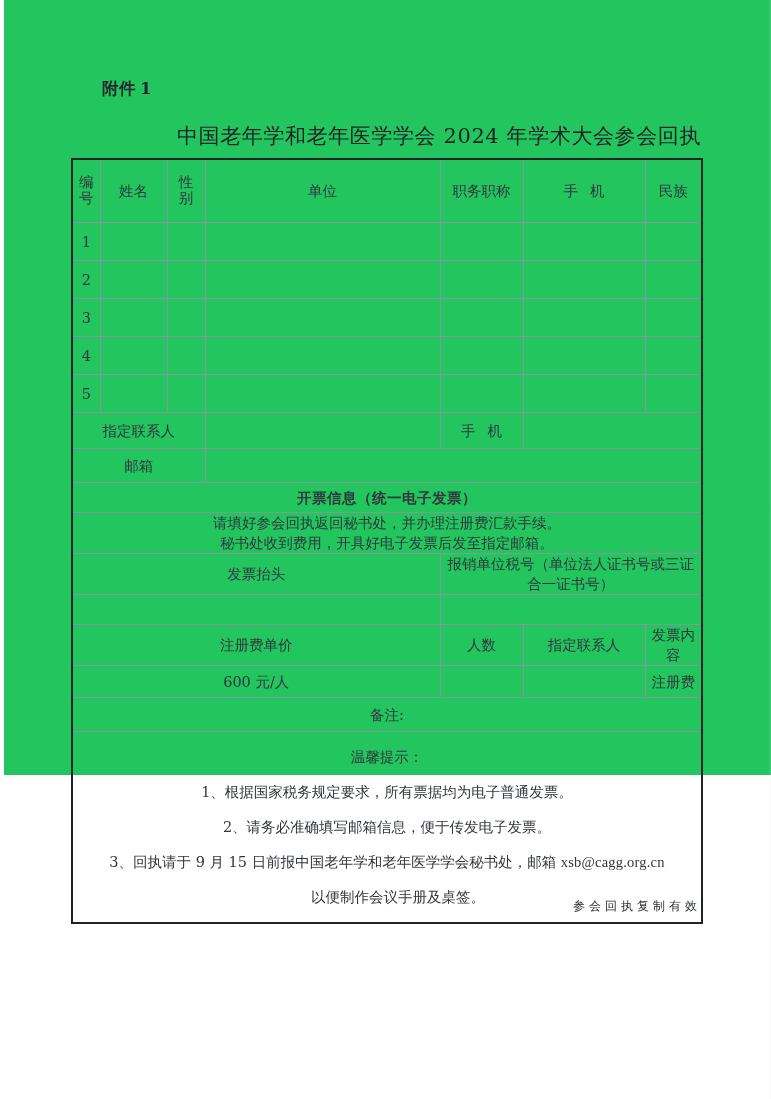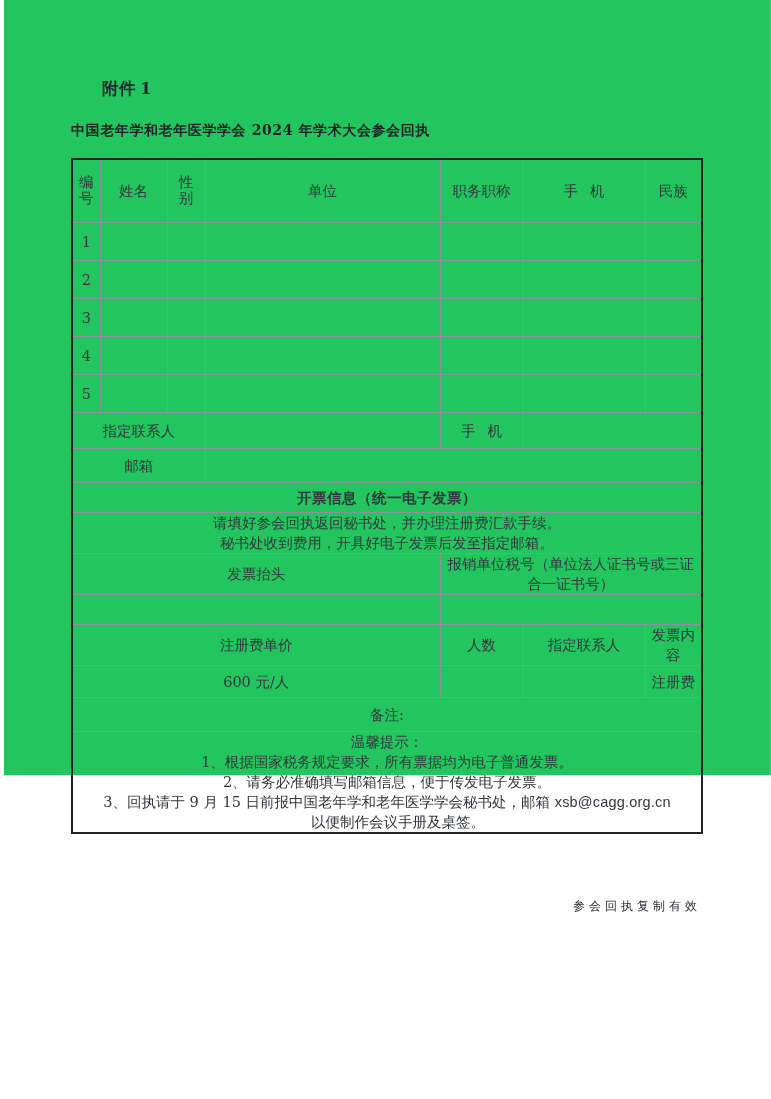--- a/index.html
+++ b/index.html
@@ -51,23 +51,23 @@
     font-family: "DejaVu Serif", "Liberation Serif", serif;
     font-weight: 700;
     margin-left: 4px;
   }
 
   .doc-title {
     position: absolute;
     left: 67px;
     top: 122px;
     width: 630px;
-    text-align: left;
-    font-size: 14px;
-    font-weight: 700;
+    text-align: right;
+    font-size: 21px;
+    font-weight: 400;
     letter-spacing: .6px;
     color: #1f2228;
     white-space: nowrap;
   }
 
   
   table.form {
     position: absolute;
     left: 67px;
     top: 158px;
@@ -142,23 +142,23 @@
     padding-left: 10px;
     font-size: 14.5px;
   }
 
   .tips-cell {
     text-align: left;
     padding: 9px 10px 11px 10px;
     line-height: 1.80;
     font-size: 14.5px;
   }
-  .tips-cell p { margin: 0; white-space: pre-wrap; }
+  .tips-cell p { margin: 15px; white-space: pre-wrap; }
   .tips-cell .mono {
-    font-family: Liberation Sans, sans-serif;
+    font-family: Liberation Serif, serif;
     letter-spacing: .2px;
   }
   .tips-cell .indent { padding-left: 22px; }
 
   .footer-note {
     position: absolute;
     right: 74px;
     top: 898px;
     font-size: 12px;
     letter-spacing: 4px;

